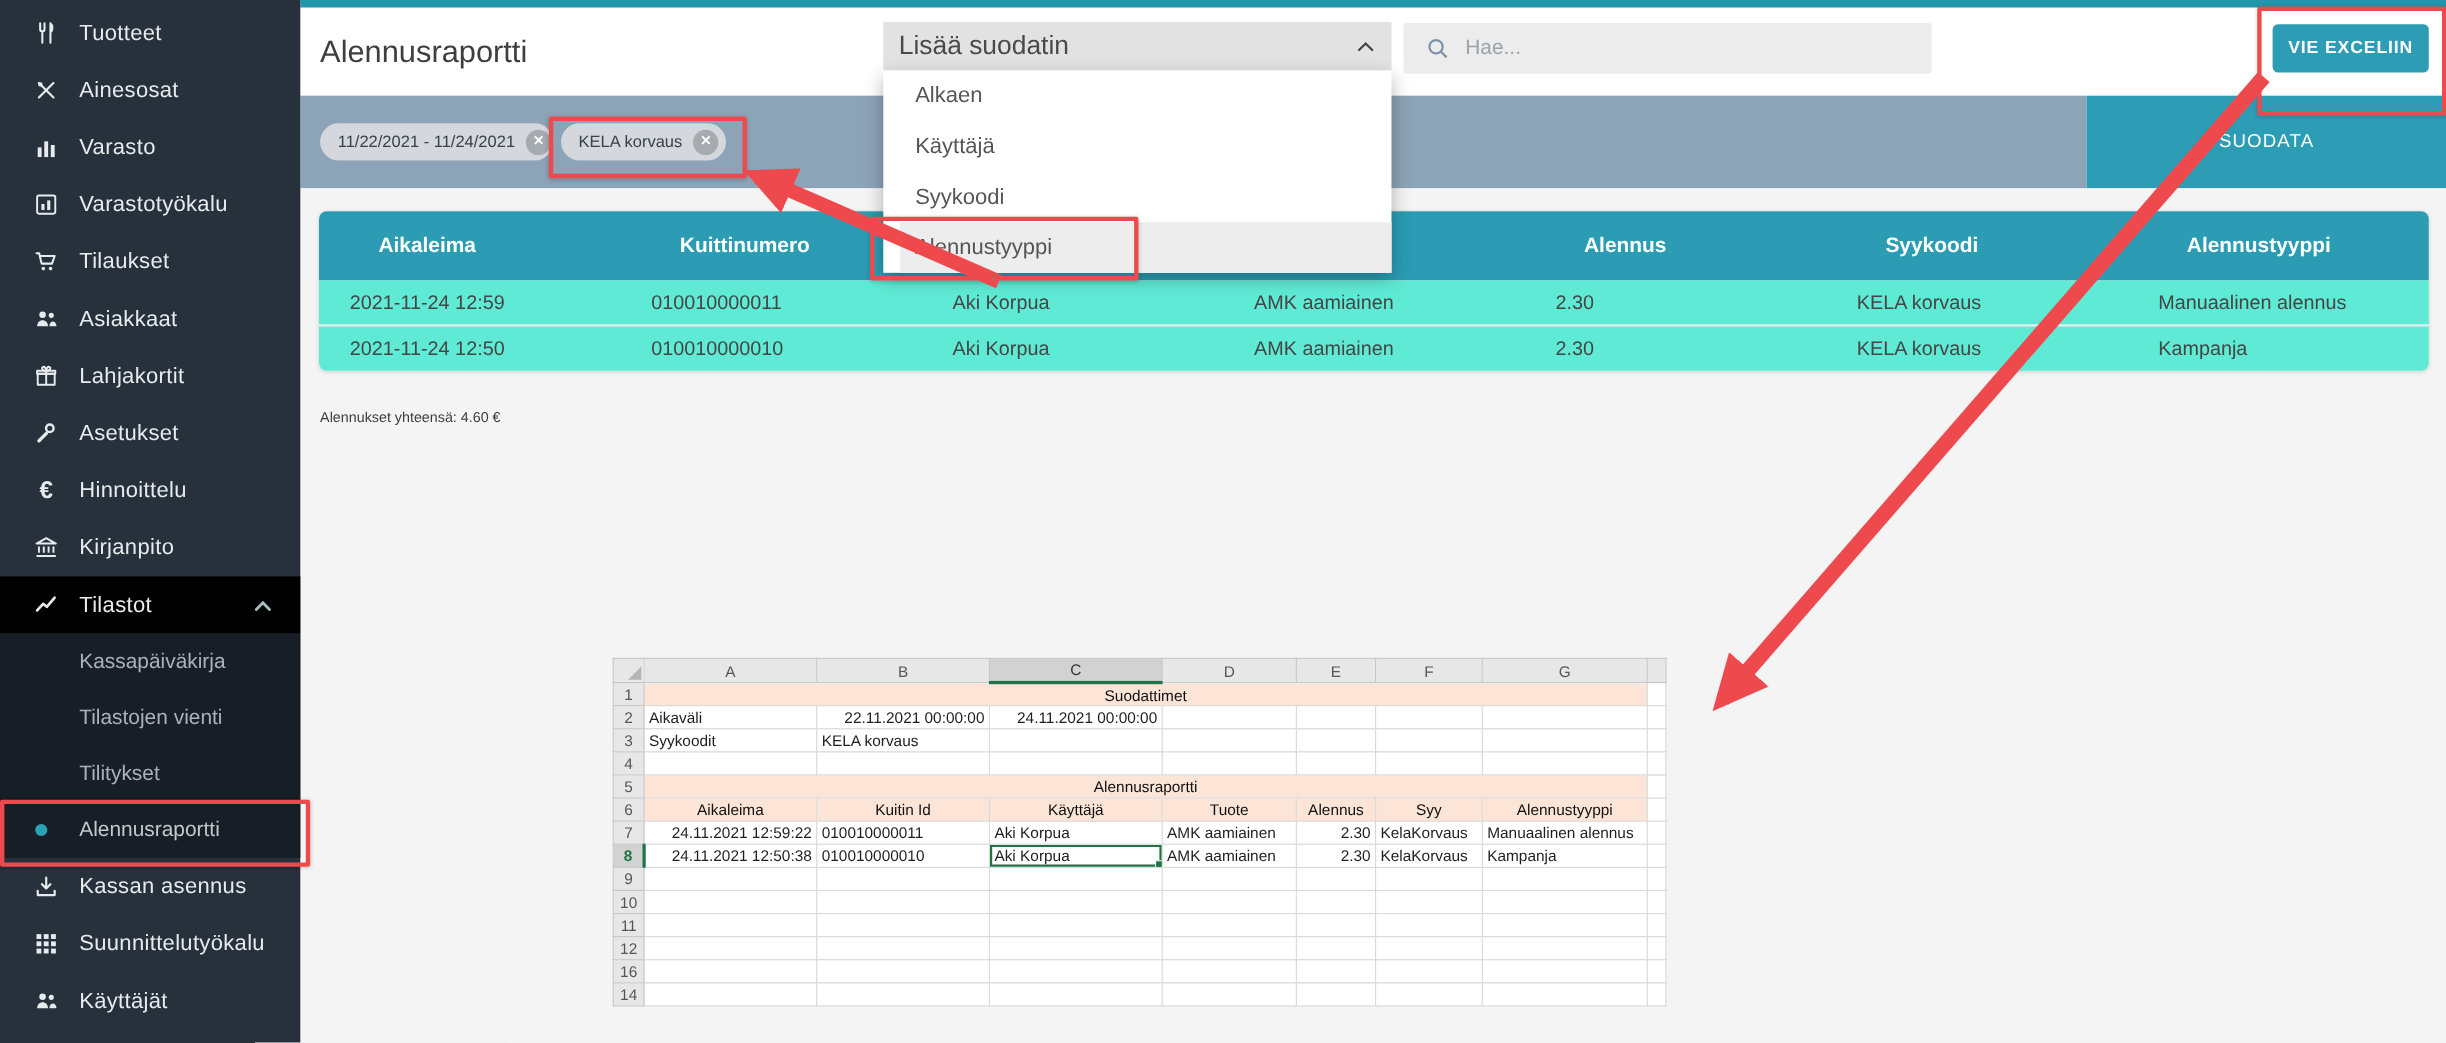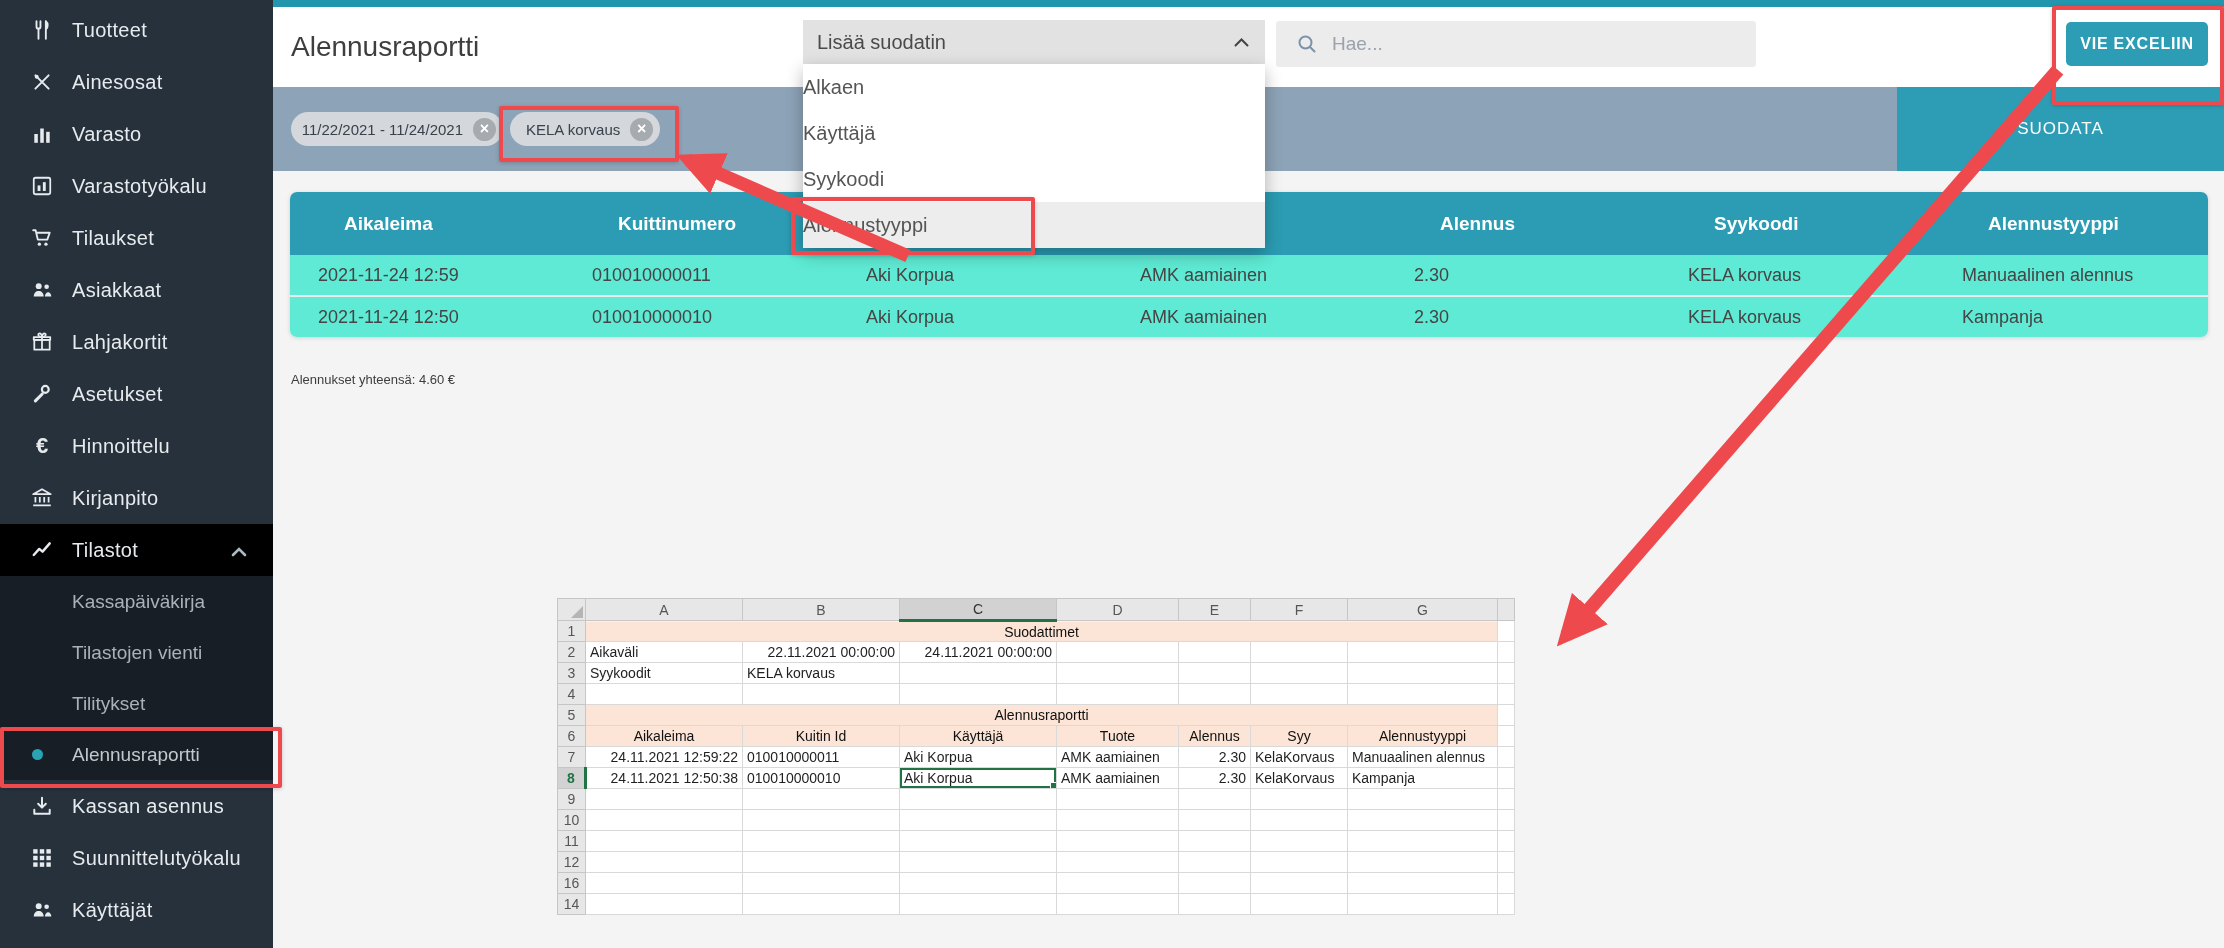--- a/index.html
+++ b/index.html
@@ -28,29 +28,29 @@
   #search-input::placeholder{color:#9aa2ab;}
   #export-btn{position:absolute;left:1793px;top:15px;width:142px;height:44px;background:#2d9db5;border:none;border-radius:5px;color:#fff;font-size:16px;font-weight:bold;letter-spacing:.8px;cursor:pointer;font-family:"Liberation Sans",sans-serif;}
 
   
   #filterbar{position:absolute;left:273px;top:87px;width:1624px;height:84px;background:#8da3b7;}
   #suodata-btn{position:absolute;left:1897px;top:87px;width:327px;height:84px;background:#2d9db5;border:none;color:#fff;font-size:17px;font-weight:500;letter-spacing:1px;cursor:pointer;font-family:"Liberation Sans",sans-serif;}
   .chip{position:absolute;top:112px;height:34px;background:#d4d7db;border-radius:17px;display:flex;align-items:center;justify-content:space-between;padding:0 7px 0 16px;box-sizing:border-box;}
   .chip .clabel{font-size:15px;color:#38424a;white-space:nowrap;}
   .chip-close{width:23px;height:23px;border-radius:50%;background:#a6abb0;color:#fff;display:flex;align-items:center;justify-content:center;margin-left:10px;cursor:pointer;flex:0 0 23px;}
   .chip-close::before{content:"×";font-size:16px;font-weight:bold;line-height:1;}
-  #chip-date{left:291px;width:212px;justify-content:flex-end;}
+  #chip-date{left:291px;width:212px;}
   #chip-reason{left:510px;width:150px;}
 
   
   #filter-dropdown{position:absolute;left:803px;top:20px;width:462px;z-index:30;}
   #dd-toggle{height:44px;background:#e2e2e3;display:flex;align-items:center;justify-content:space-between;padding:0 16px 0 14px;cursor:pointer;}
-  #dd-toggle .dlabel{font-size:20px;color:#4a4a4a;}
+  #dd-toggle .dlabel{font-size:24px;color:#4a4a4a;}
   #dd-panel{background:#fff;box-shadow:0 6px 16px rgba(0,0,0,.28);}
-  .dd-item{height:46px;display:flex;align-items:center;font-size:20px;color:#555;cursor:pointer;}
+  .dd-item{height:46px;display:flex;align-items:center;padding-left:14px;font-size:20px;color:#555;cursor:pointer;margin-left:15px;}
   .dd-item.hover{background:#ededee;}
 
   
   #report-card{position:absolute;left:290px;top:192px;width:1918px;border-radius:7px;background:#fff;box-shadow:0 1px 4px rgba(0,0,0,.15);z-index:5;}
   #report-head{display:flex;background:#2b9cb3;border-radius:7px 7px 0 0;height:63px;}
   #report-head .th{flex:1;line-height:63px;color:#fff;font-size:19px;font-weight:bold;padding-left:54px;box-sizing:border-box;white-space:nowrap;overflow:hidden;}
   .report-row{display:flex;height:40px;background:#5eead4;}
   .report-row + .report-row{border-top:2px solid #ececec;}
   .report-row:last-child{border-radius:0 0 7px 7px;}
   .report-row .td{flex:1;line-height:40px;font-size:18px;color:#454545;padding-left:28px;box-sizing:border-box;white-space:nowrap;overflow:hidden;}

